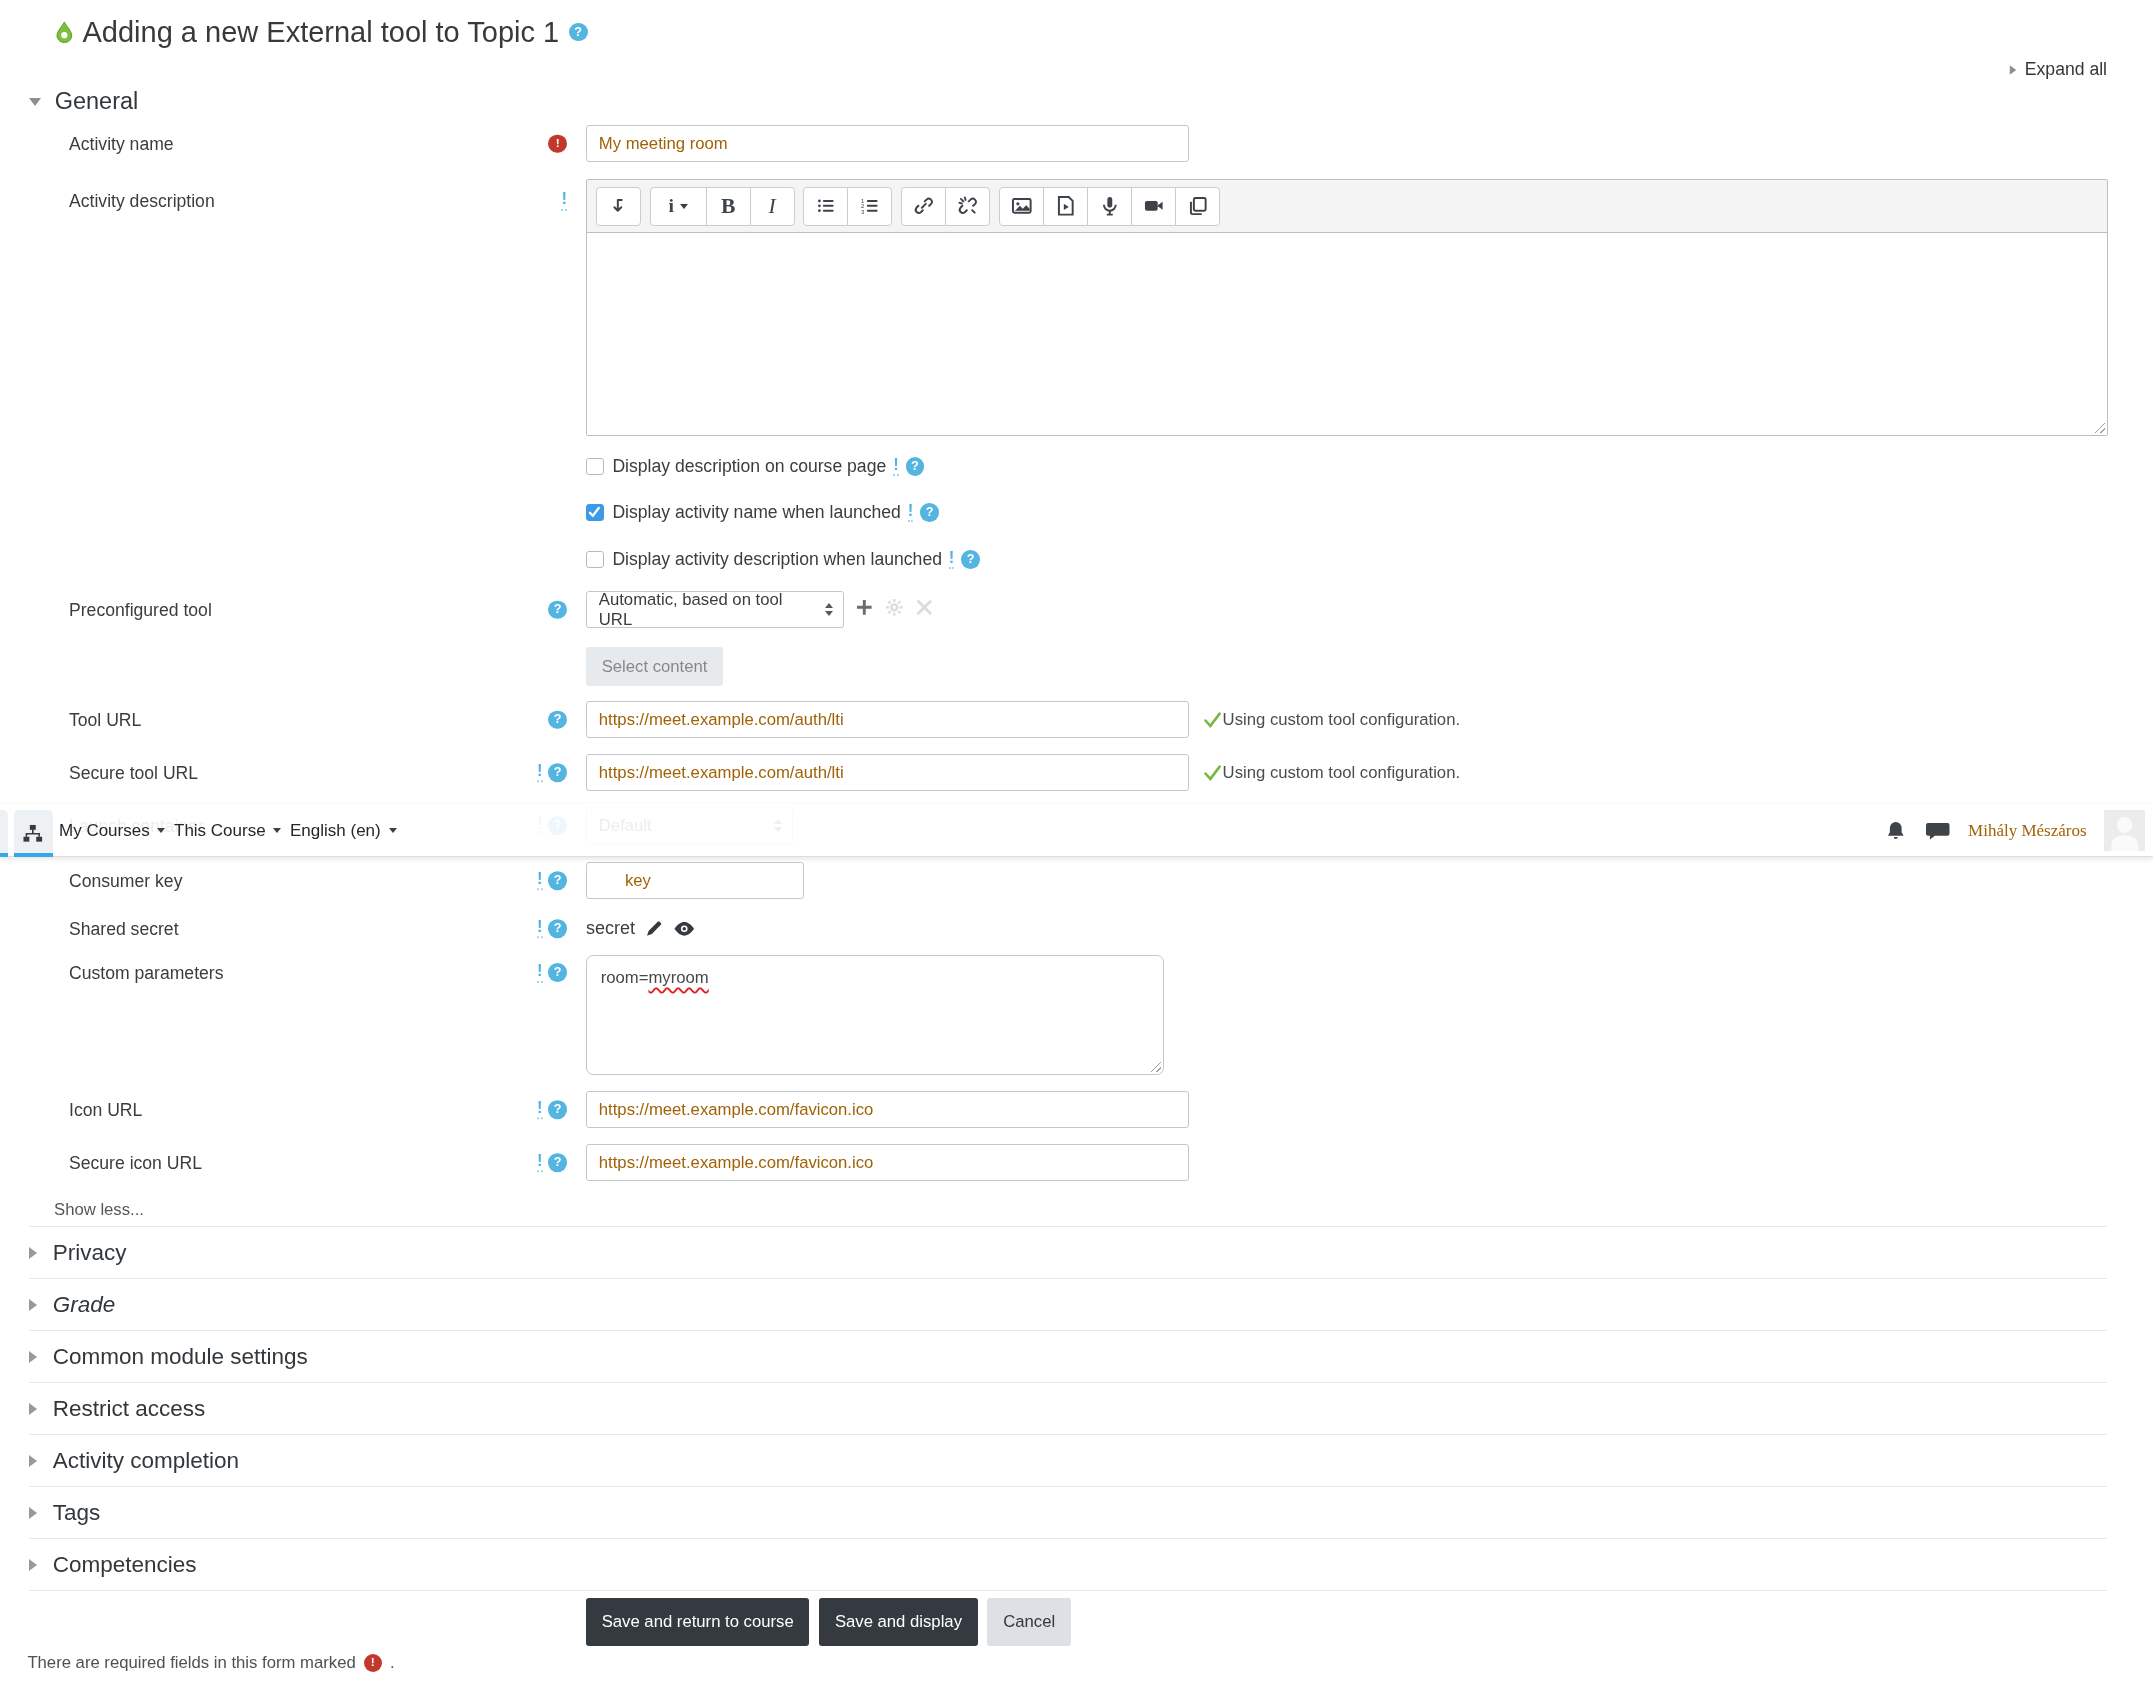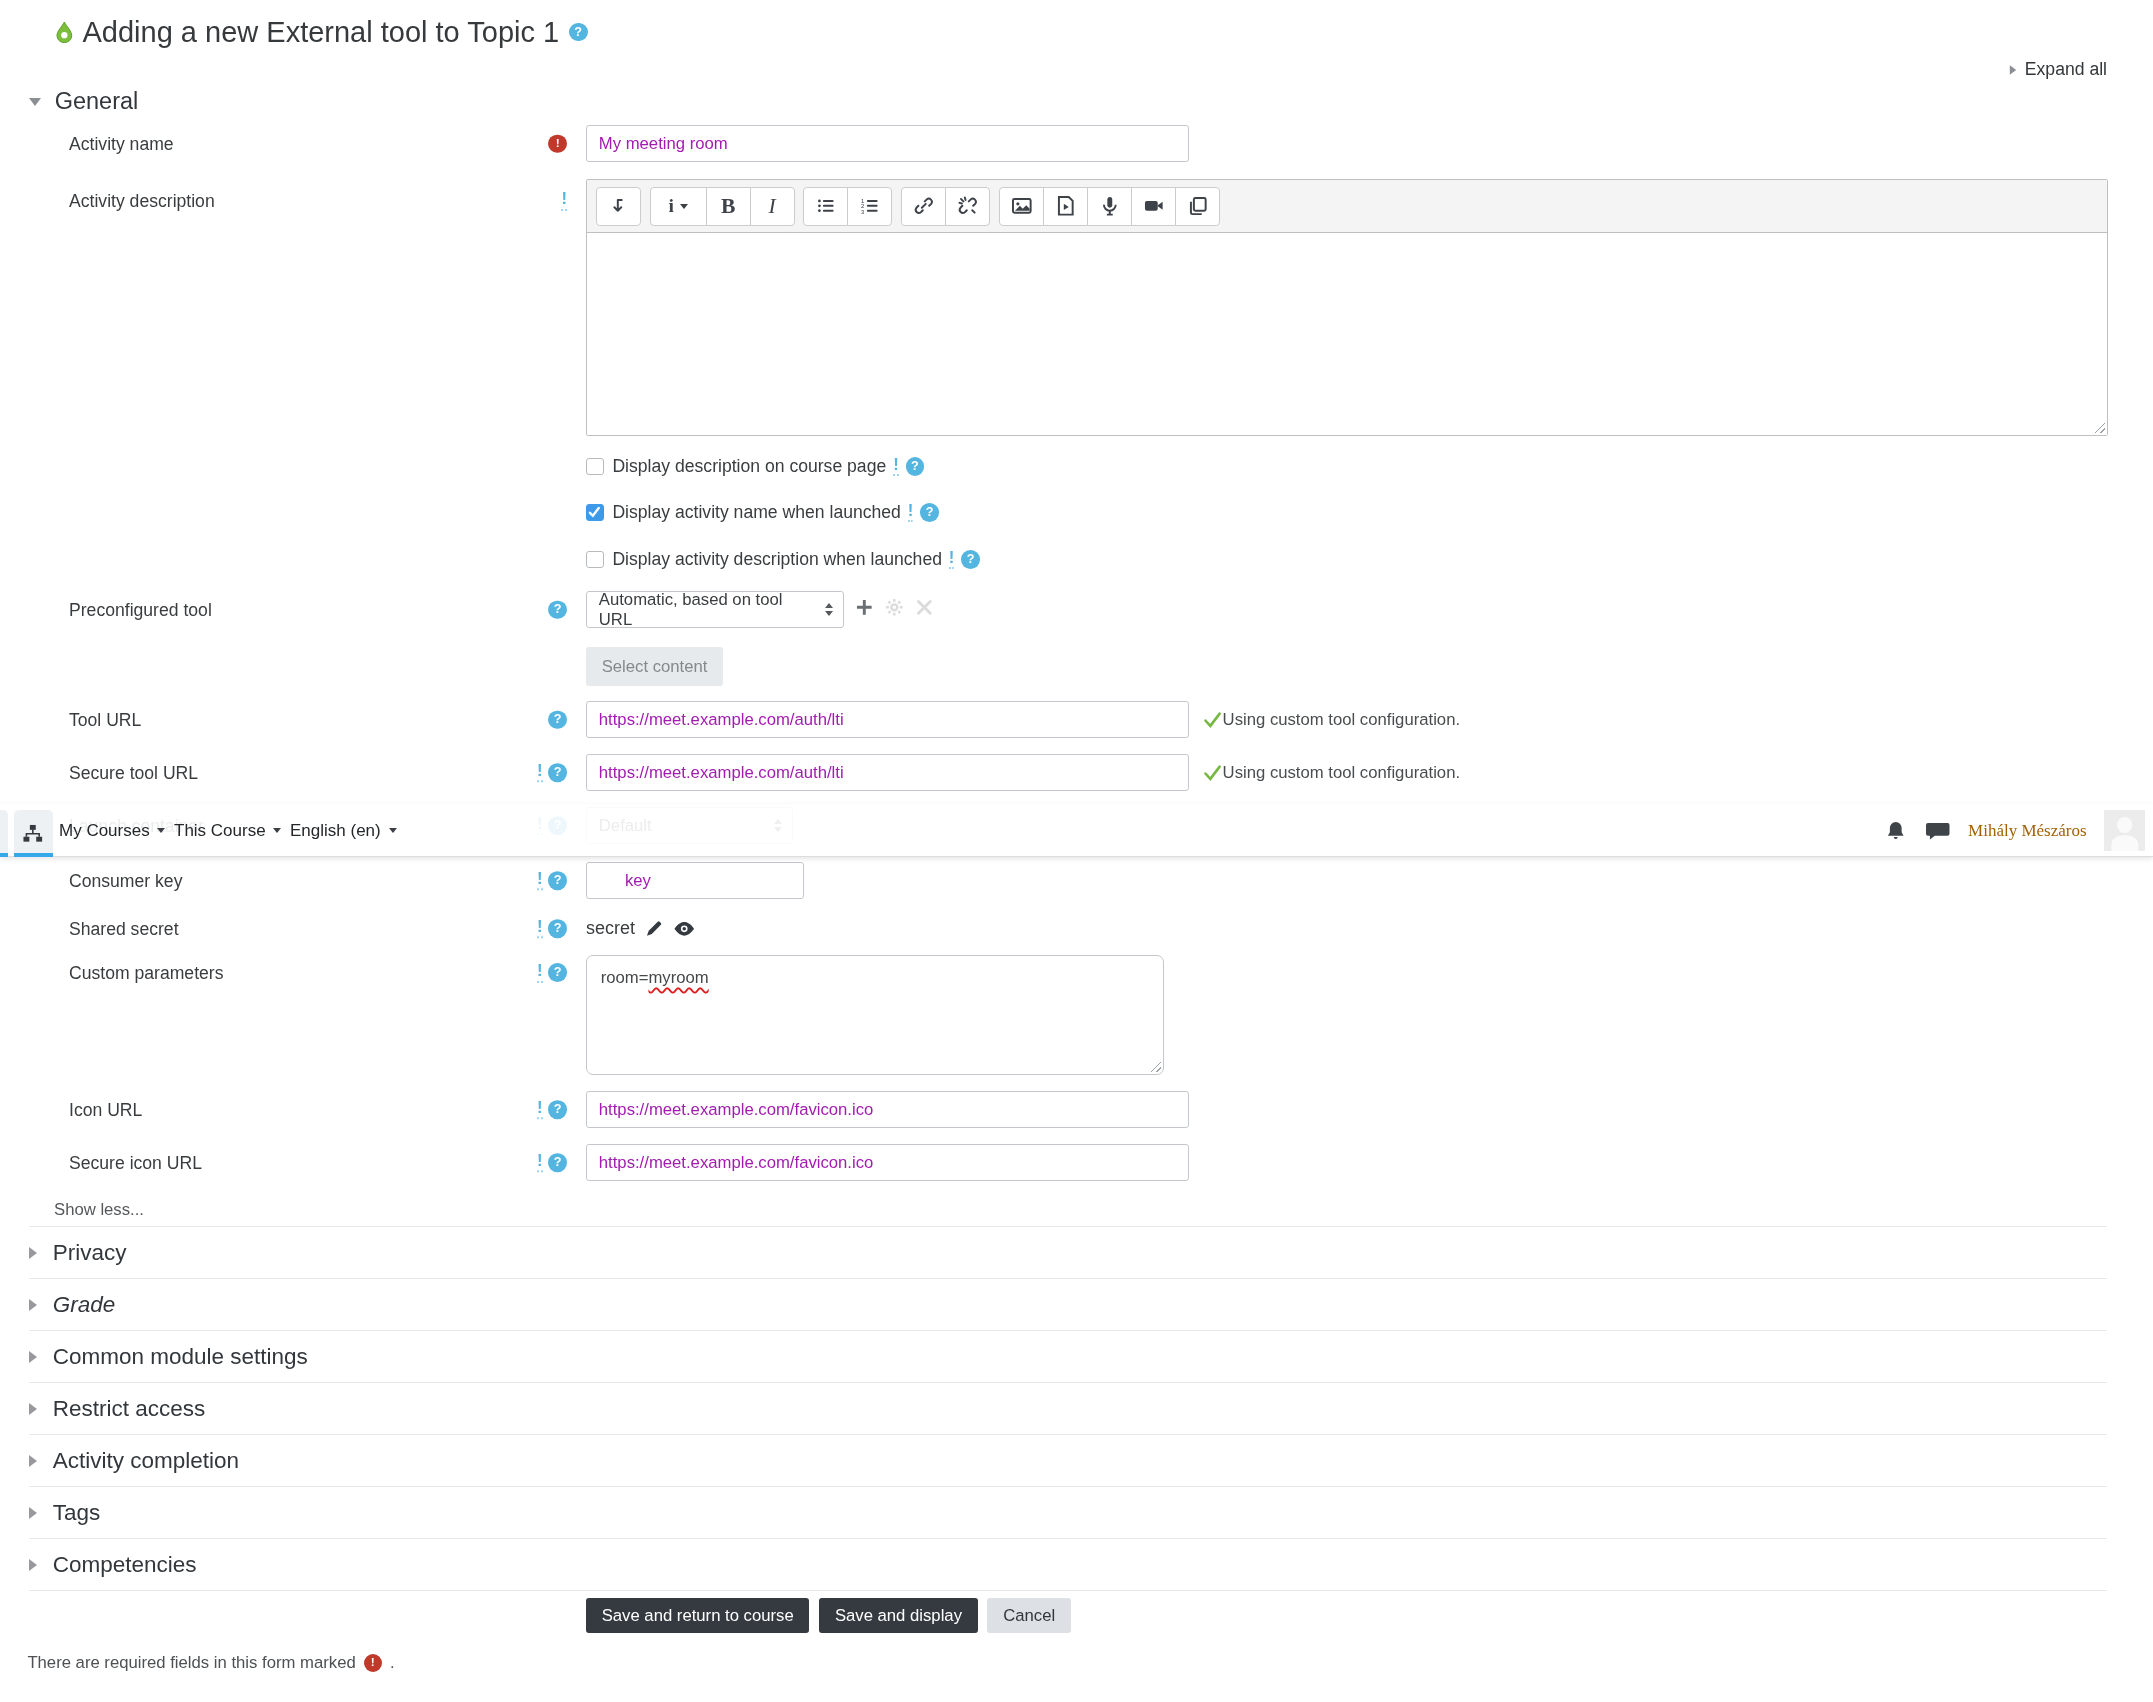--- a/index.html
+++ b/index.html
@@ -24,28 +24,28 @@
          border-bottom:2px dotted #9ed6ef; padding-bottom:1px; }
   .tri-right { width:0; height:0; border-top:6.9px solid transparent; border-bottom:6.9px solid transparent;
                border-left:8.8px solid #97999c; display:inline-block; }
   .tri-down  { width:0; height:0; border-left:6.9px solid transparent; border-right:6.9px solid transparent;
                border-top:8.8px solid #8b8f94; display:inline-block; }
   .caret { width:0; height:0; border-left:4.9px solid transparent; border-right:4.9px solid transparent;
            border-top:5.9px solid #3c4045; display:inline-block; margin-left:7.8px; }
 
   
   .inp { border:1px solid #c3c7cb; border-radius:2.9px; height:37px; padding:0 11.8px;
-         font-size:16.7px; color:#a21caf; background:#fff; display:flex; align-items:center; }
+         font-size:16.7px; color:#a16207; background:#fff; display:flex; align-items:center; }
   .sel { border:1px solid #c3c7cb; border-radius:2.9px; height:37px; padding:0 9.8px 0 11.8px;
          font-size:16.7px; color:#3a3d3f; background:#fff; display:flex; align-items:center;
          justify-content:space-between; }
   .updown { display:flex; flex-direction:column; gap:2.9px; margin-left:11.8px; }
   .updown i { width:0; height:0; border-left:4.9px solid transparent; border-right:4.9px solid transparent; }
   .updown .u { border-bottom:5.9px solid #55595d; } .updown .d { border-top:5.9px solid #55595d; }
-  .btn { border:none; border-radius:2.9px; height:35px; font-size:16.7px; padding:0 15.7px;
+  .btn { border:none; border-radius:2.9px; height:48px; font-size:16.7px; padding:0 15.7px;
          font-family:inherit; display:inline-flex; align-items:center; }
   .btn-dark  { background:#343a40; color:#fff; }
   .btn-light { background:#dde1e5; color:#33373b; }
   .btn-muted { background:#e7eaec; color:#85898d; height:39px; }
 
   .cbx { width:17.6px; height:17.6px; border:1px solid #b6babd; border-radius:2.9px; background:#fff;
          display:inline-flex; align-items:center; justify-content:center; margin-right:8.8px; flex:0 0 auto; }
   .cbx svg { display:none; }
   .cbx.checked { background:#3d9ae8; border-color:#3d9ae8; }
   .cbx.checked svg { display:block; }

